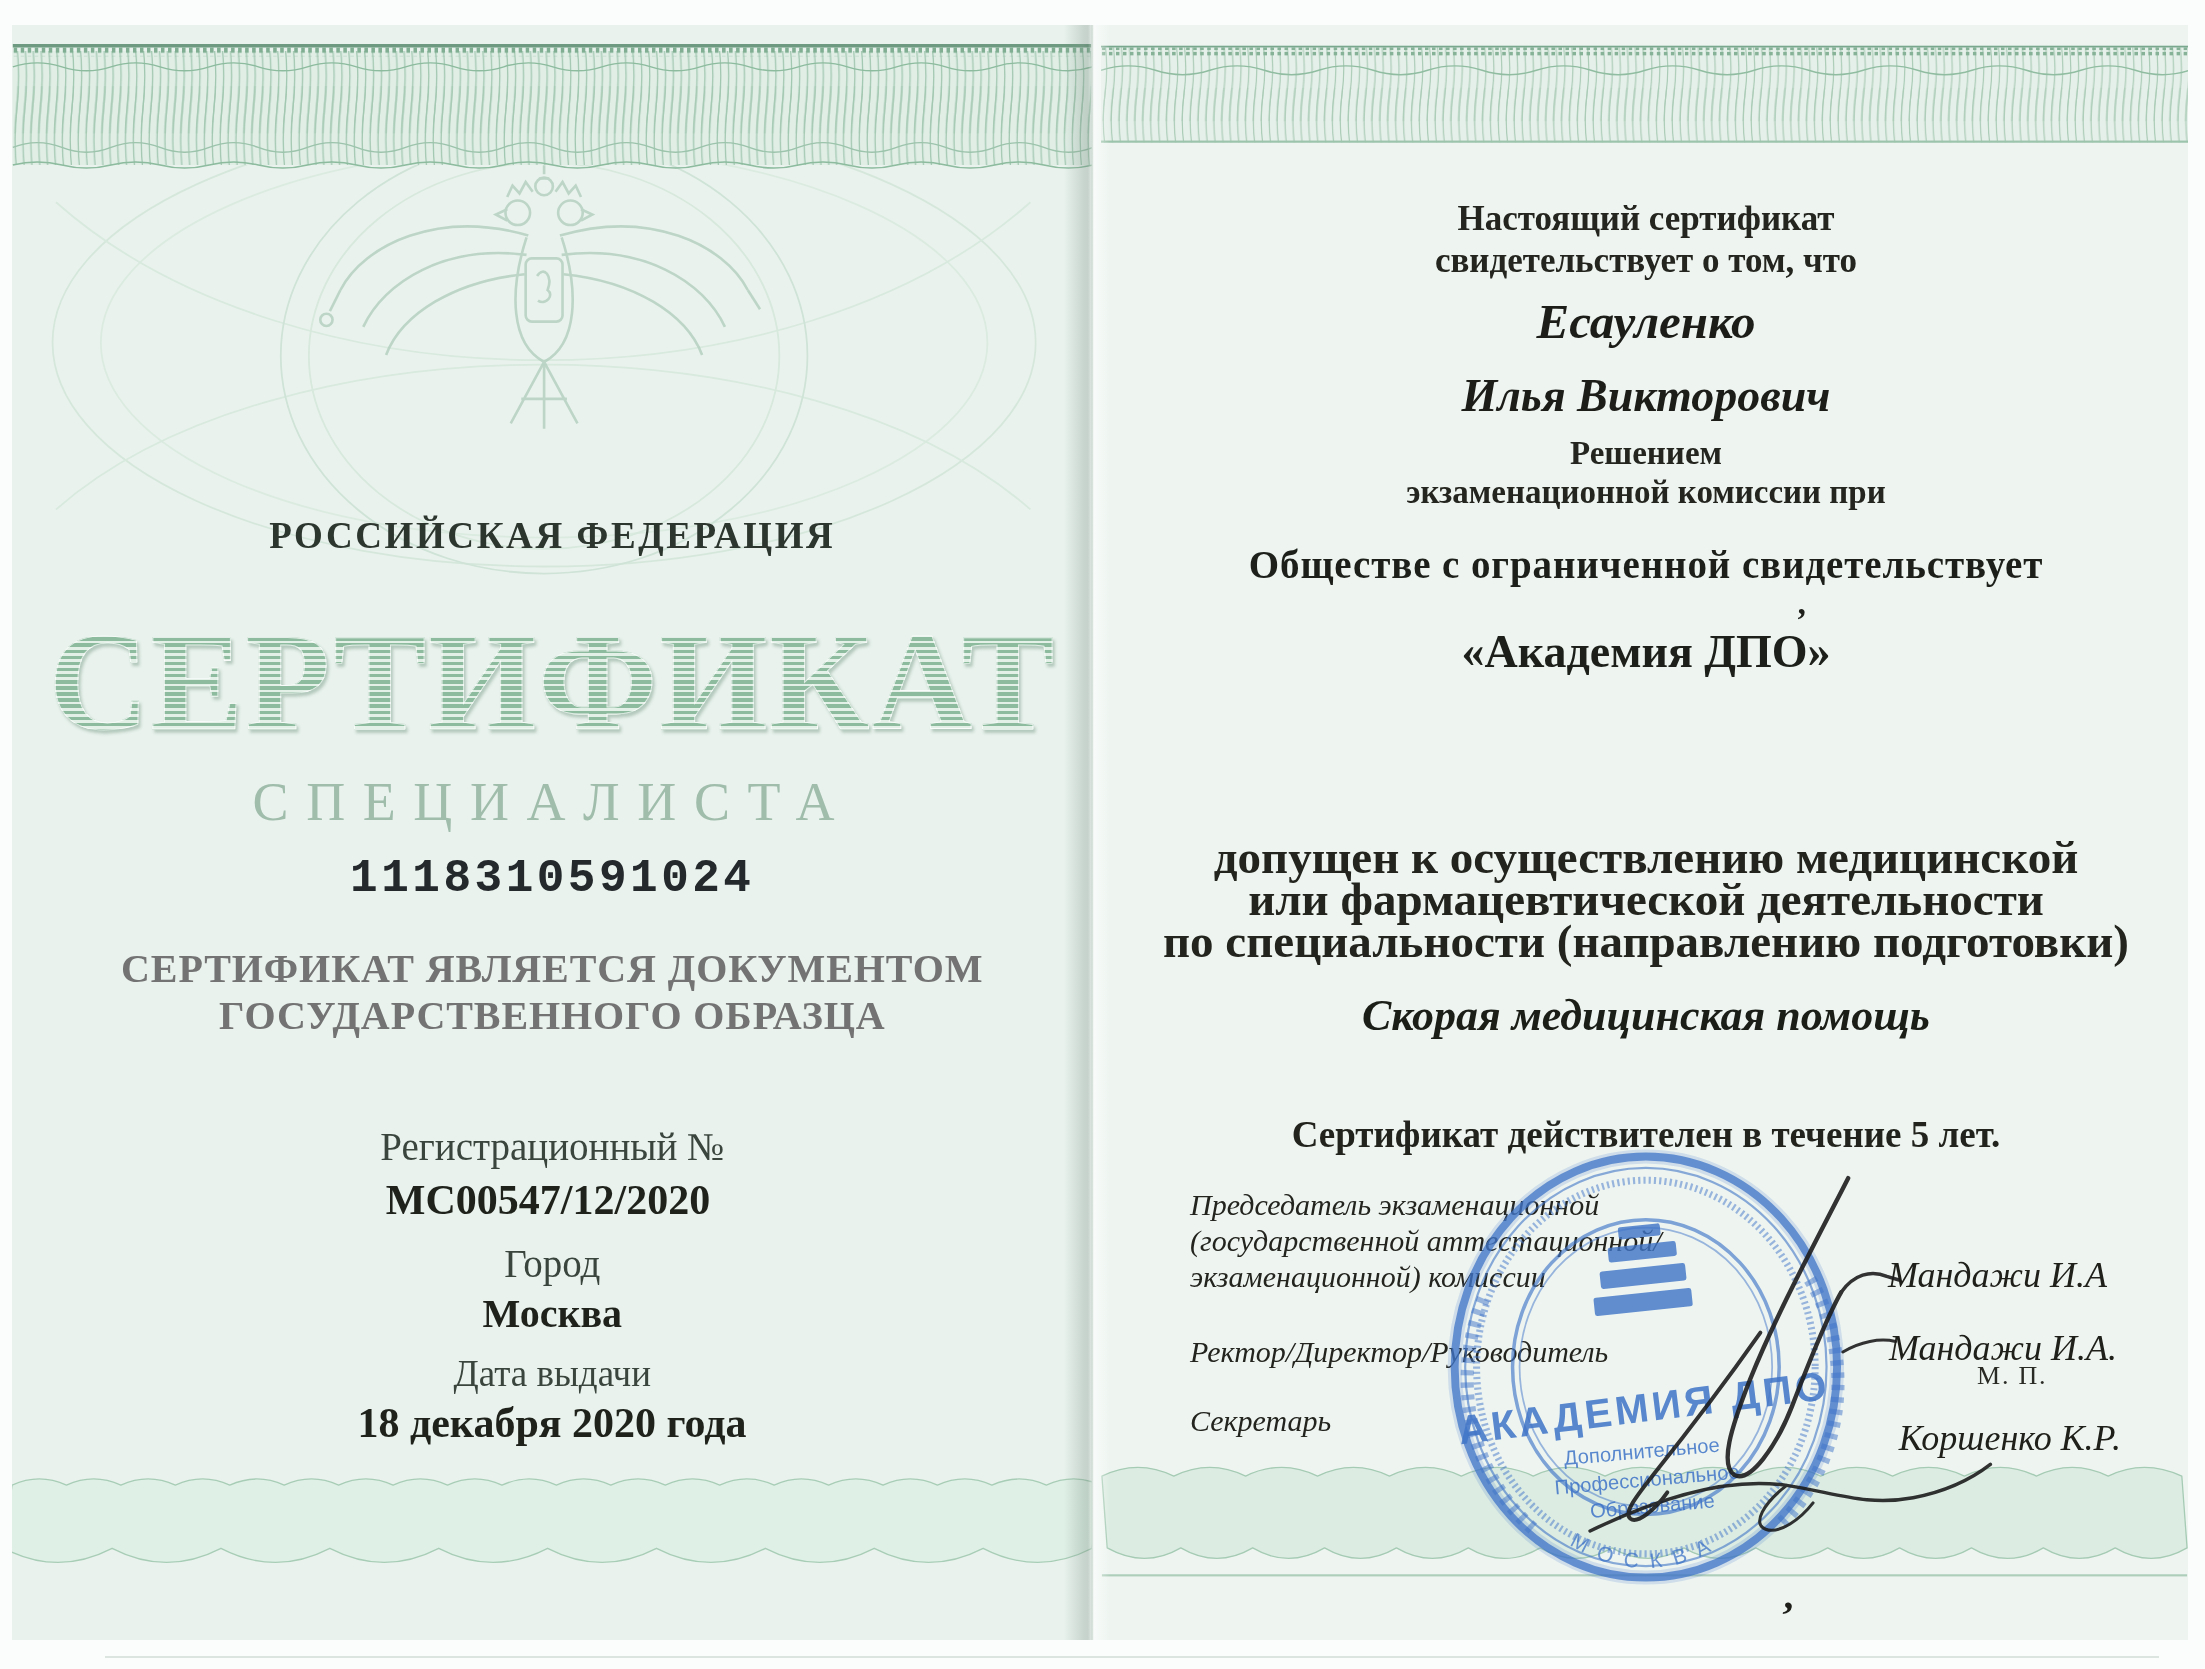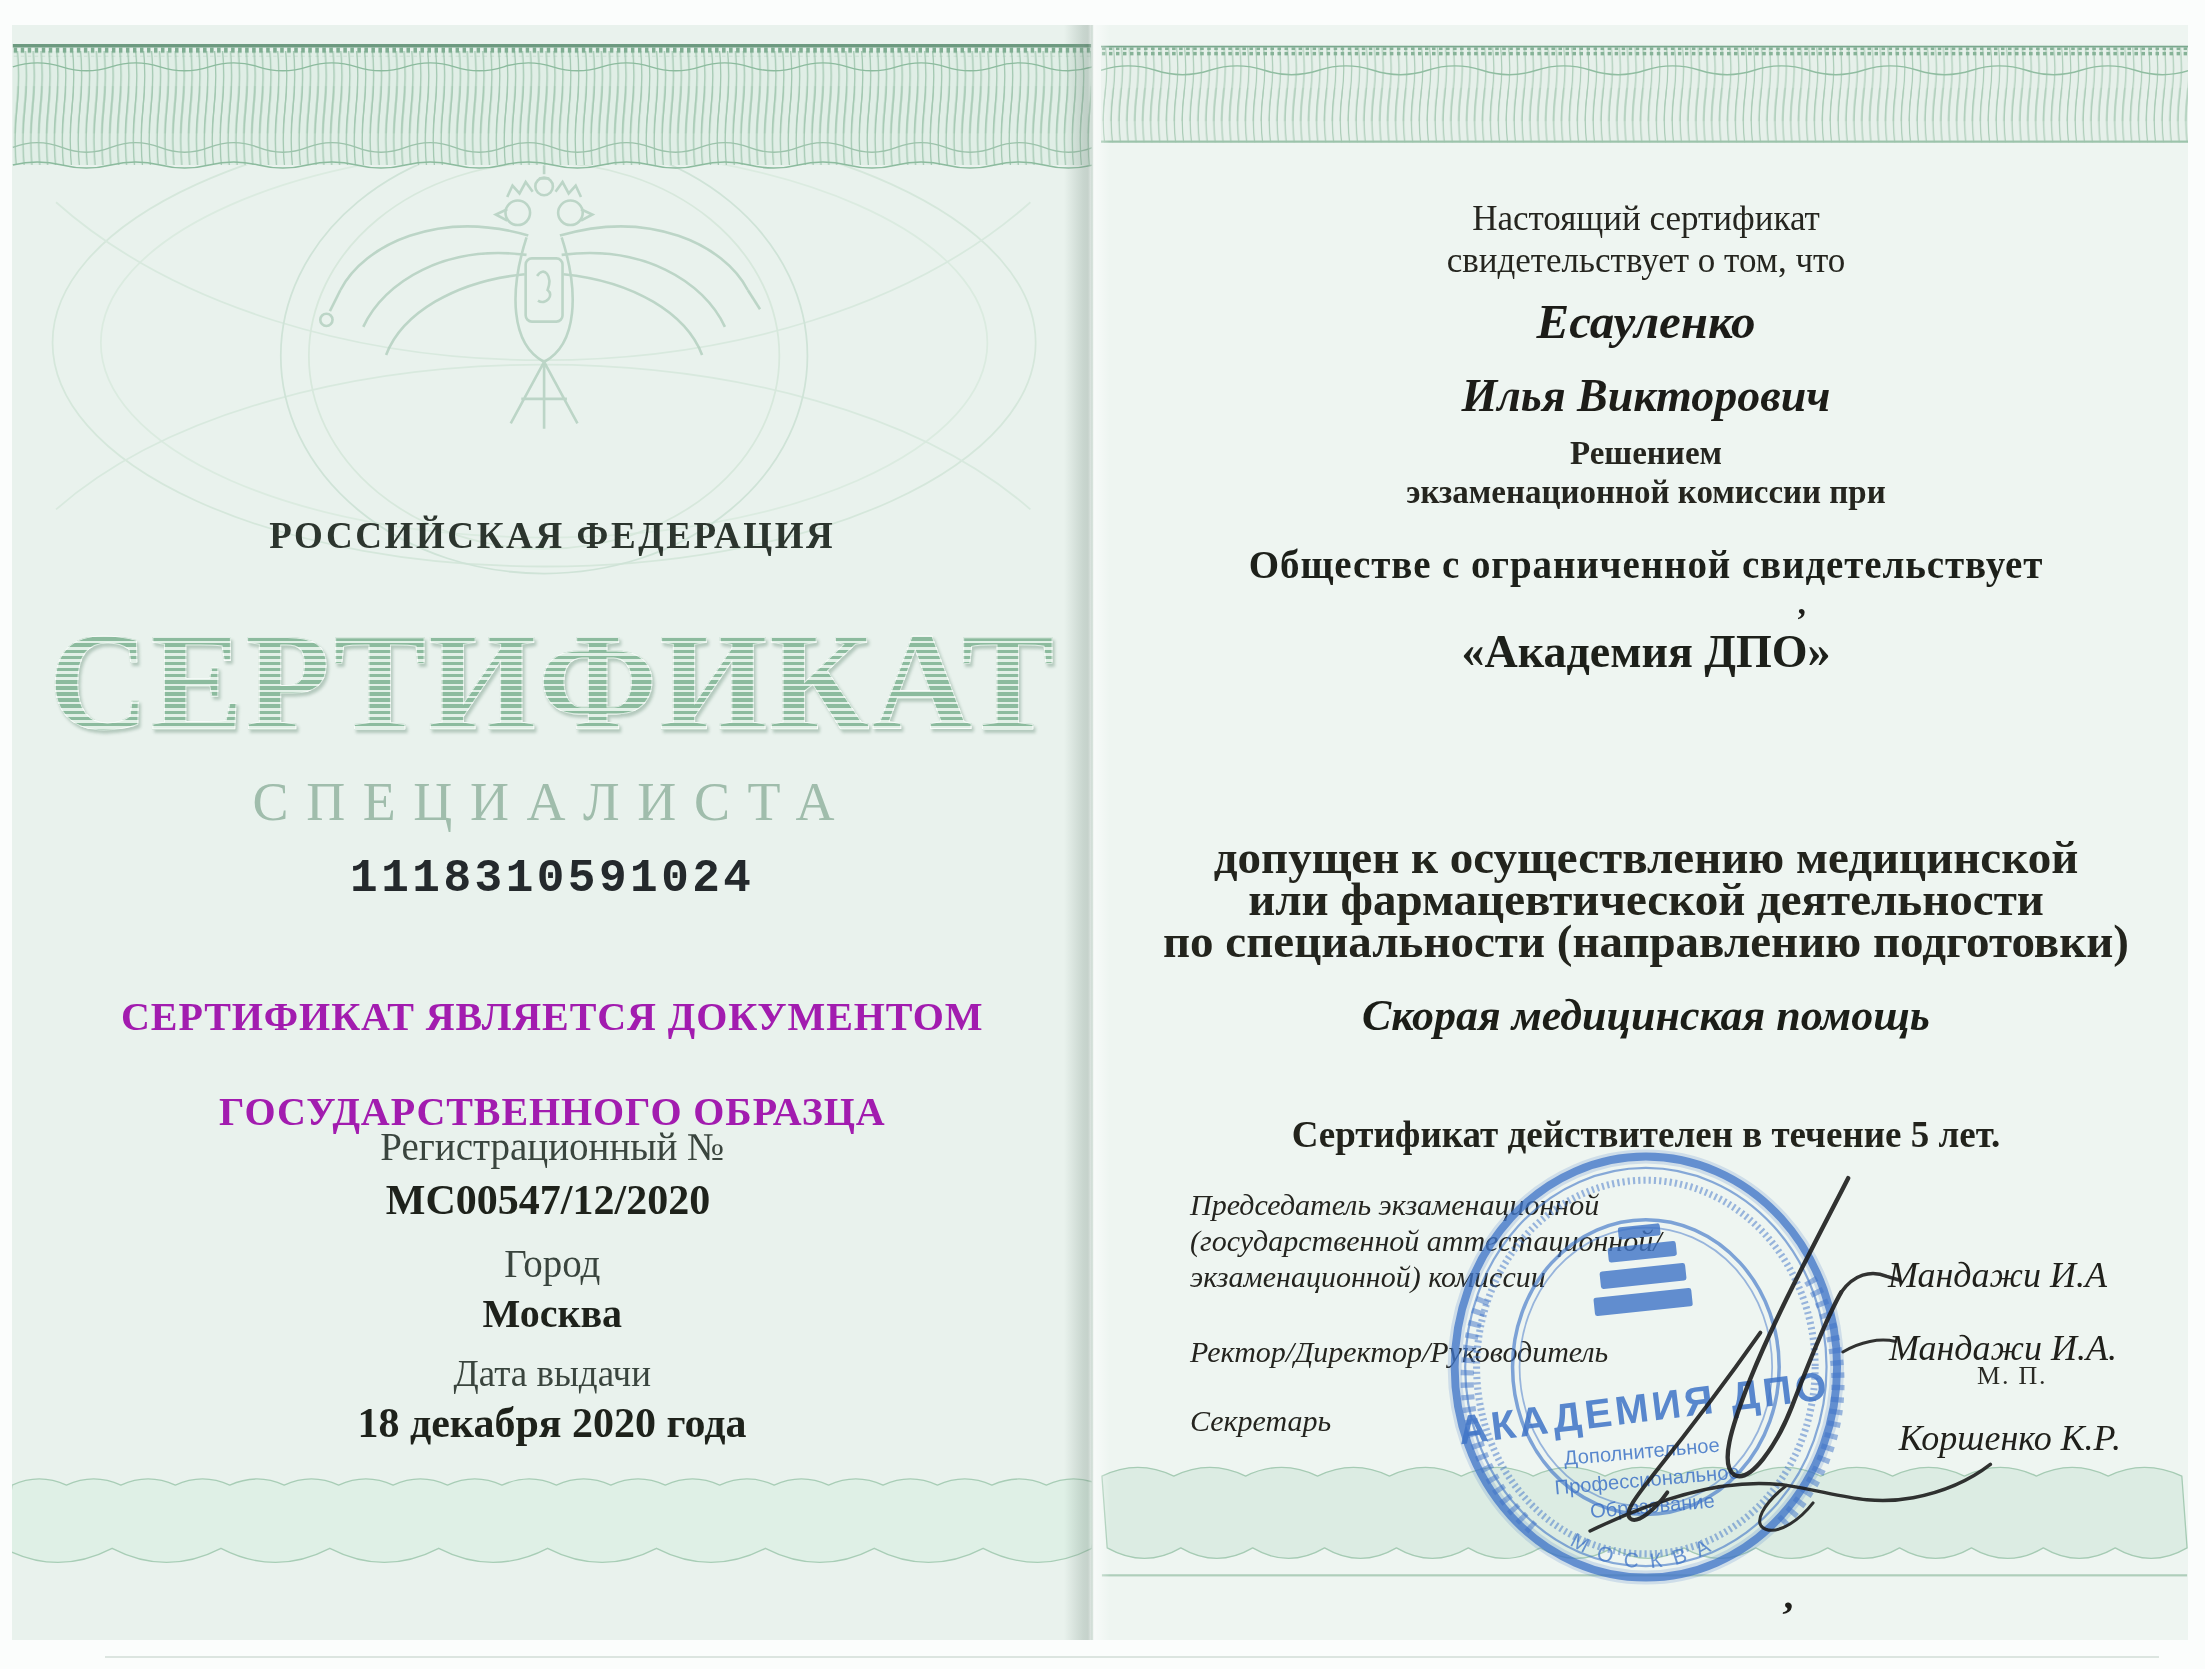--- a/index.html
+++ b/index.html
@@ -16,25 +16,25 @@
              text-shadow:1.8px 1.8px 0 rgba(255,255,255,.9),3.5px 4.4px 2.6px rgba(115,150,130,.45);}
   @supports (-webkit-background-clip:text){
     .big-title{background:repeating-linear-gradient(180deg,#8cbb9e 0 3.5px,#e2f0e7 3.5px 6.1px);
       -webkit-background-clip:text;background-clip:text;color:transparent;text-shadow:none;
       -webkit-text-stroke:0.9px rgba(255,255,255,.75);
       filter:drop-shadow(2.6px 3.5px 1.8px rgba(115,150,130,.45));}
   }
   .subtitle{font-size:54px;letter-spacing:17.6px;color:#a0bdac;}
   .blank-no{font-family:"Liberation Mono","DejaVu Sans Mono",monospace;font-size:46px;
             letter-spacing:3.5px;color:#24292c;font-weight:bold;}
-  .statement{font-weight:bold;font-size:40px;line-height:47px;letter-spacing:0.9px;color:#a21caf;margin-top:48px;}
+  .statement{font-weight:bold;font-size:40px;line-height:47px;letter-spacing:0.9px;color:#737373;}
   .lbl{font-size:39px;color:#3a453e;}
   .val{font-weight:bold;font-size:42px;color:#1e221b;}
   
-  .r-intro{font-weight:normal;font-size:35px;line-height:42px;color:#25251f;}
+  .r-intro{font-weight:bold;font-size:35px;line-height:42px;color:#25251f;}
   .r-surname{font-style:italic;font-weight:bold;font-size:49px;color:#1c1c18;}
   .r-name{font-style:italic;font-weight:bold;font-size:46px;color:#1c1c18;}
   .r-dec{font-weight:bold;font-size:33px;line-height:39px;color:#25251f;}
   .r-org{font-weight:bold;font-size:39px;color:#1d201a;letter-spacing:0.9px;}
   .r-orgname{font-weight:bold;font-size:46px;color:#1d201a;}
   .r-protocol{font-style:italic;font-size:40px;color:#2b2b26;}
   .r-adm{font-weight:bold;font-size:47px;line-height:42px;color:#23241d;}
   .r-spec{font-style:italic;font-weight:bold;font-size:44px;color:#1b1d17;}
   .r-valid{font-weight:bold;font-size:37px;color:#22231c;}
   .r-role{font-style:italic;font-size:30px;line-height:36px;color:#24241f;text-align:left;}

